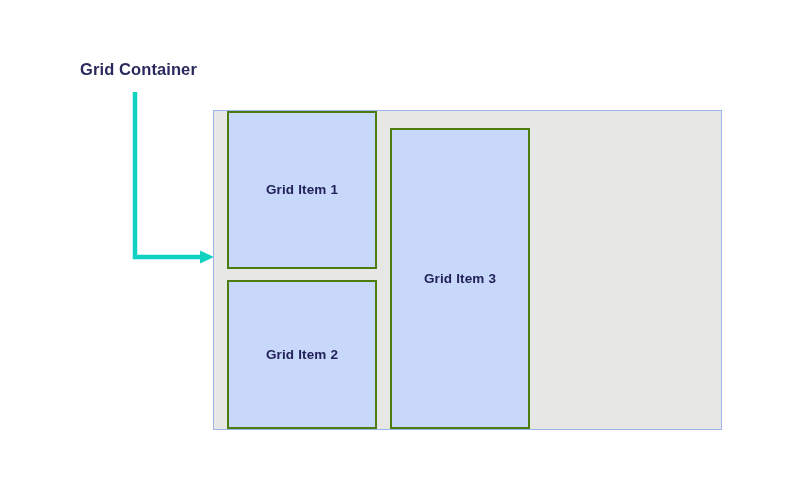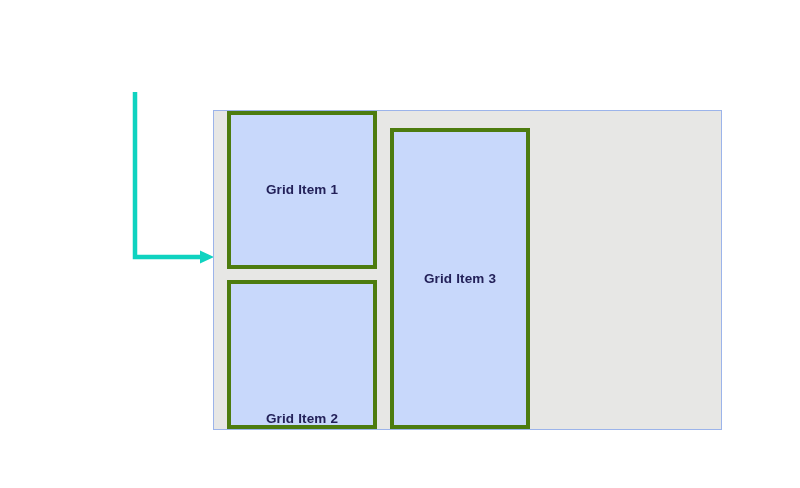--- a/index.html
+++ b/index.html
@@ -87,56 +87,57 @@
 
   
   .col-empty {
     flex: 1 1 auto;
     background: transparent;
   }
 
   .grid-item {
     box-sizing: border-box;
     background: #c8d8fb;
-    border: 4px solid #4d7c0f;
+    border: 2px solid #4d7c0f;
     display: flex;
     align-items: center;
     justify-content: center;
     color: #232159;
     font-size: 13.5px;
     font-weight: bold;
     letter-spacing: 0.15px;
     white-space: nowrap;
   }
 
   .item-1 {
     height: 158px;
     align-items: center;
   }
 
   .item-2 {
     height: 149px;
-    align-items: flex-end;
+    align-items: center;
   }
 
   .item-3 {
     height: 100%;
     align-items: center;
   }
 
   .item-label {
     display: block;
     line-height: 1;
   }
 </style>
 </head>
 <body>
 
 <div id="stage">
 
+  <div class="annotation-label">Grid Container</div>
 
   <svg class="connector" viewBox="0 0 800 488" width="800" height="488" aria-hidden="true">
     <path d="M135 92 L135 257 L203 257" fill="none" stroke="#0fd3c0" stroke-width="4.5" stroke-linecap="butt" stroke-linejoin="miter"></path>
     <path d="M214 257 L200 250.5 L200 263.5 Z" fill="#0fd3c0"></path>
   </svg>
 
   <div class="grid-container">
 
     <div class="col-stack">
 

